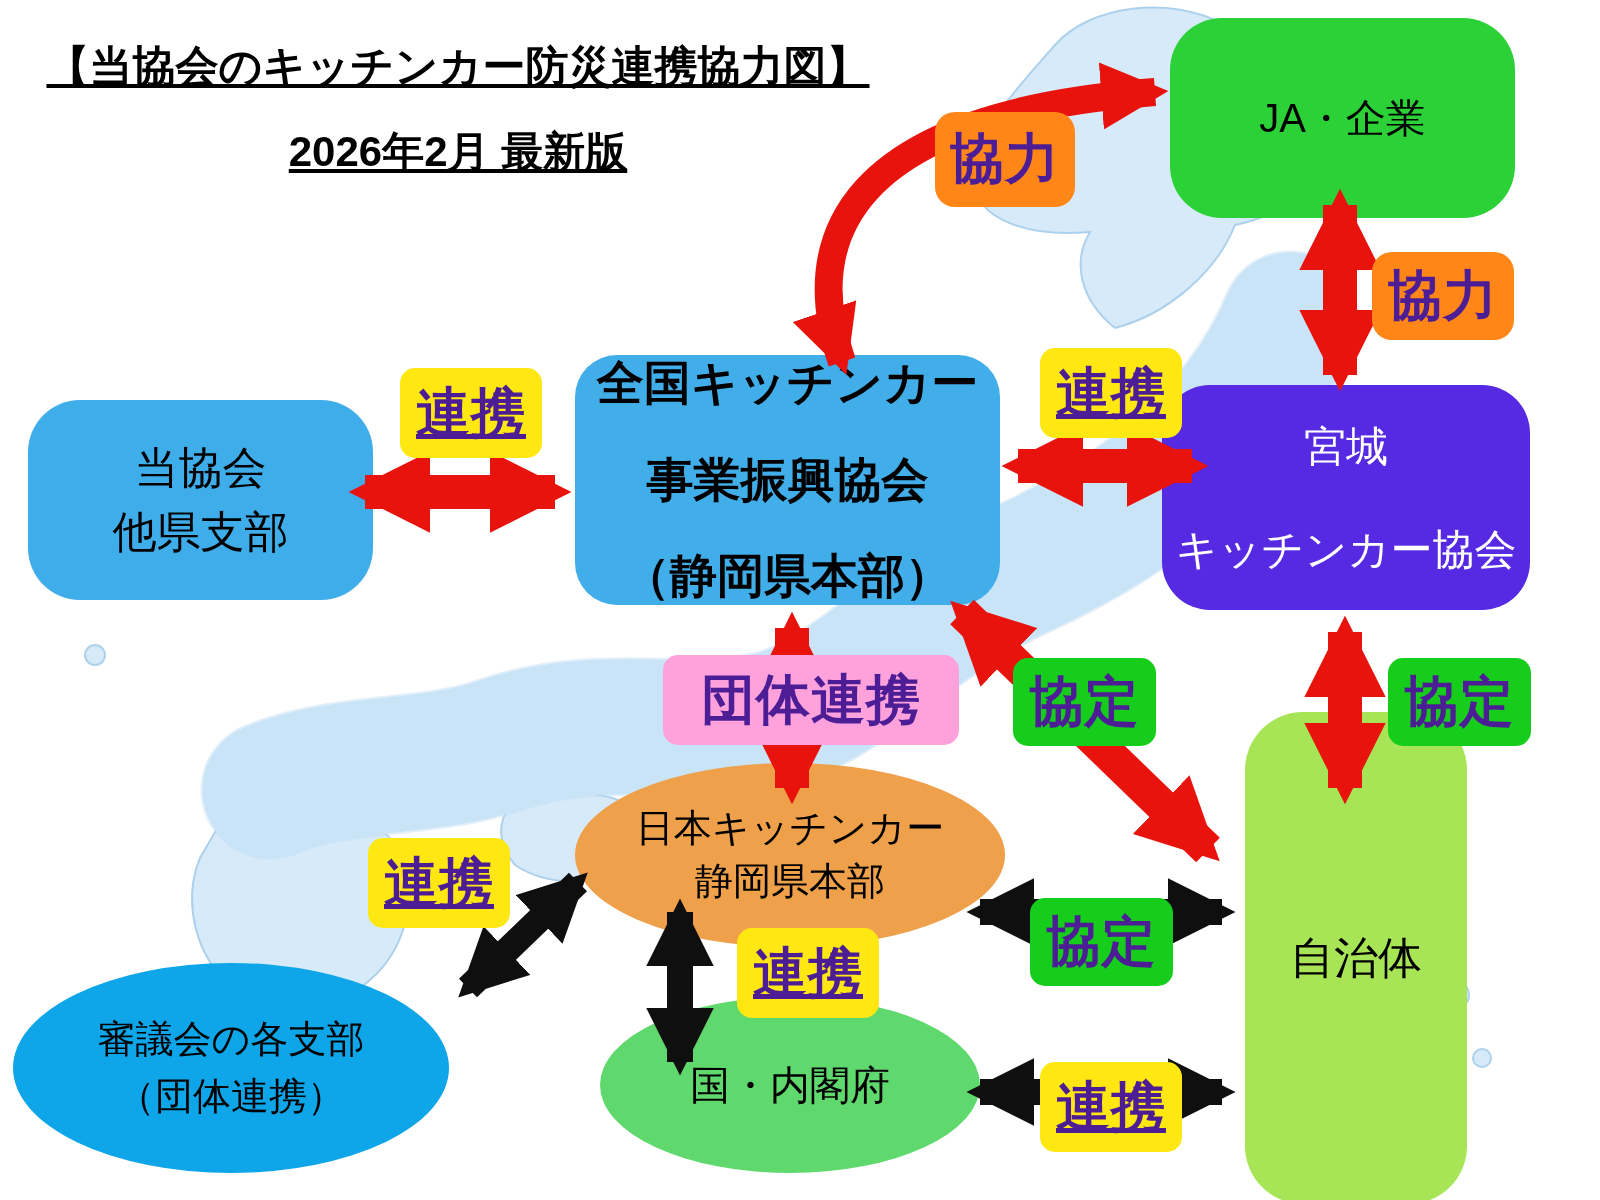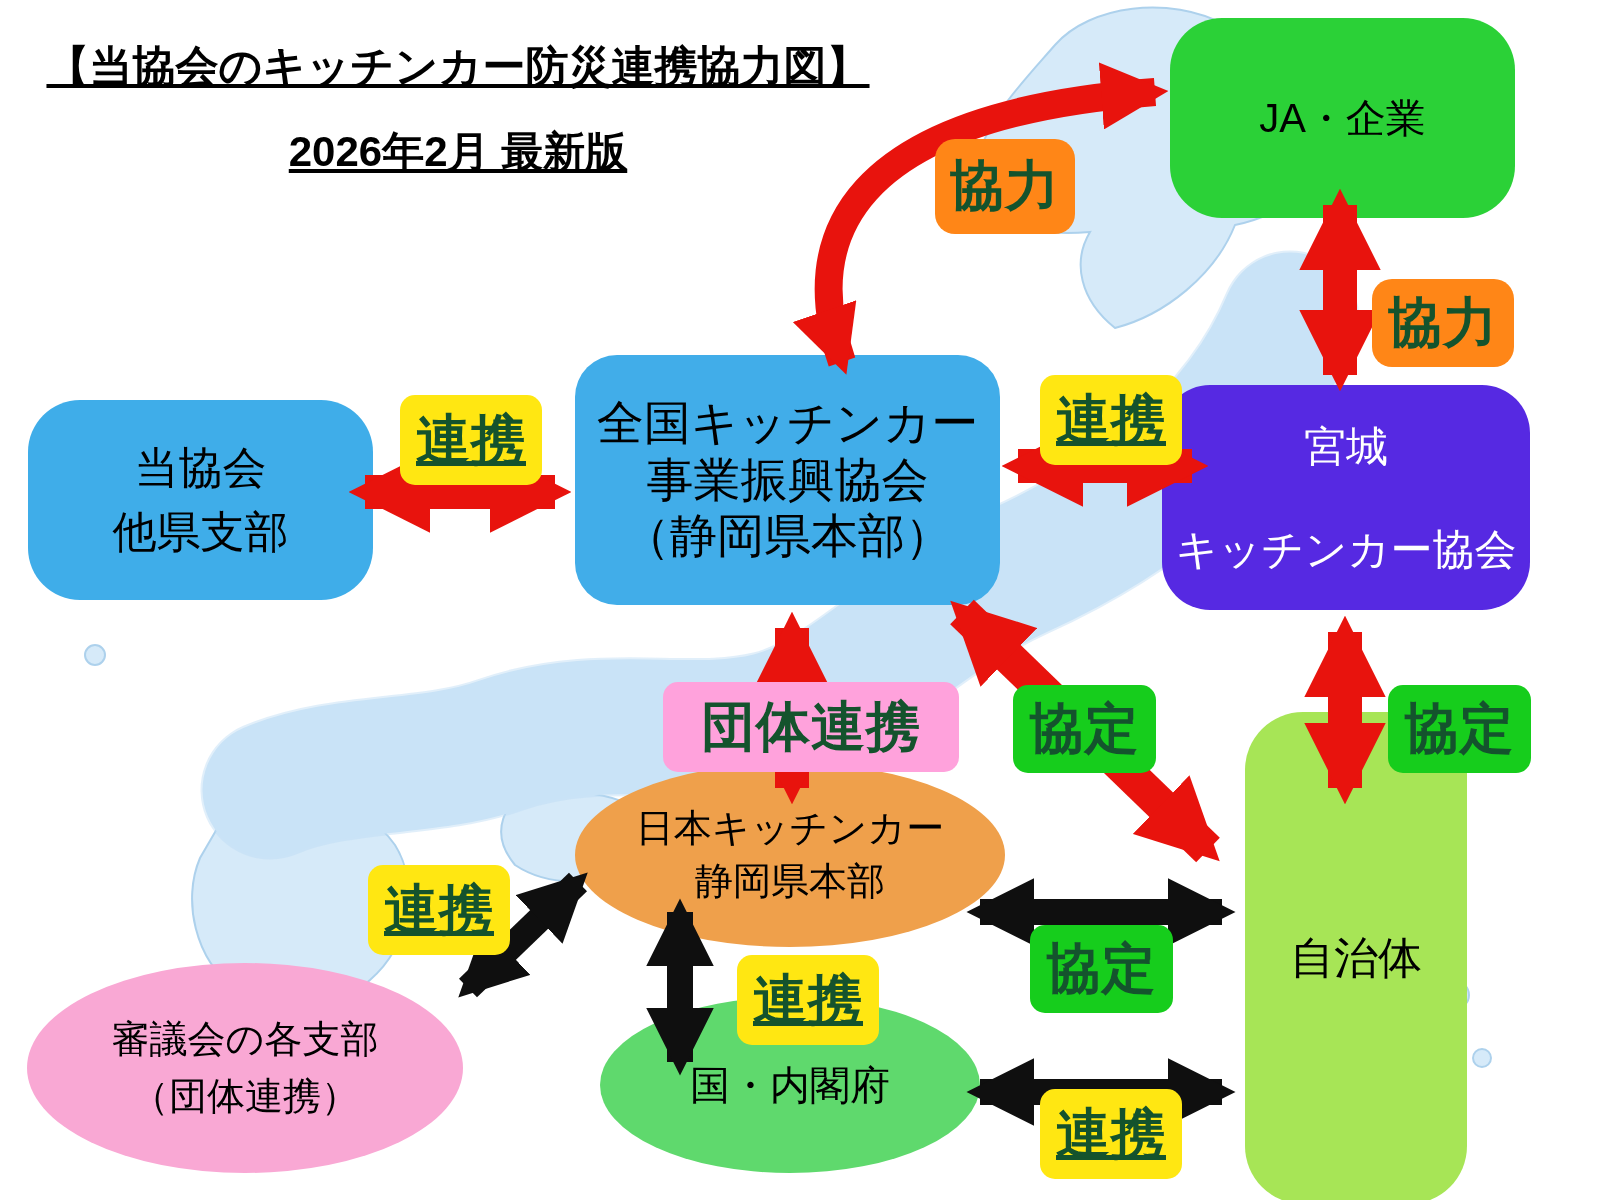--- a/index.html
+++ b/index.html
@@ -10,30 +10,30 @@
   .layer{position:absolute;left:0;top:0;}
   .map{z-index:0;}
   .arrows{z-index:2;pointer-events:none;}
   .box{
     position:absolute;z-index:1;display:flex;flex-direction:column;
     align-items:center;justify-content:center;text-align:center;
   }
   .ellipse{border-radius:50%;}
   .tag{
     position:absolute;z-index:3;display:flex;align-items:center;justify-content:center;
-    font-weight:900;font-size:54px;color:#14532d;border-radius:15px;letter-spacing:1px;margin-top:27px;
+    font-weight:900;font-size:54px;color:#4c1d95;border-radius:15px;letter-spacing:1px;
   }
   .tag.yellow{background:#ffe712;text-decoration:underline;}
   .tag.orange{background:#ff8617;border-radius:20px;}
   .tag.green{background:#16cd1c;}
   .tag.pink{background:#ffa2dc;}
   .titleblock{position:absolute;left:28px;top:38px;width:860px;z-index:4;text-align:center;text-decoration:underline;}
   .title{font-size:43px;font-weight:800;white-space:nowrap;}
   .subtitle{font-size:42px;font-weight:800;margin-top:28px;}
-  .bold{font-weight:400;}
+  .bold{font-weight:700;gap:40px;}
 </style>
 </head>
 <body>
 
 <div class="stage">
 
   <svg class="layer map" width="1600" height="1200" viewBox="0 0 1600 1200">
     <g fill="#d4e9f9" stroke="#a9cfec" stroke-width="2" opacity="0.95">
 
       <path d="M1055,45 C1090,5 1170,-5 1225,25 C1290,15 1345,60 1338,120
@@ -78,21 +78,21 @@
 
   <div class="box" style="left:1245px;top:712px;width:222px;height:492px;background:#a7e556;border-radius:58px;font-size:44px;">
     <div>自治体</div>
   </div>
 
   <div class="box ellipse" style="left:575px;top:763px;width:430px;height:184px;background:#efa04b;font-size:38px;line-height:1.4;">
     <div>日本キッチンカー</div>
     <div>静岡県本部</div>
   </div>
 
-  <div class="box ellipse" style="left:27px;top:963px;width:436px;height:210px;background:#f9a8d4;font-size:38px;line-height:1.5;">
+  <div class="box ellipse" style="left:13px;top:963px;width:436px;height:210px;background:#0ea5e9;font-size:38px;line-height:1.5;">
     <div>審議会の各支部</div>
     <div>（団体連携）</div>
   </div>
 
   <div class="box ellipse" style="left:600px;top:997px;width:380px;height:176px;background:#5fd96d;font-size:40px;">
     <div>国・内閣府</div>
   </div>
 
   <svg class="layer arrows" width="1600" height="1200" viewBox="0 0 1600 1200">
     <defs>

